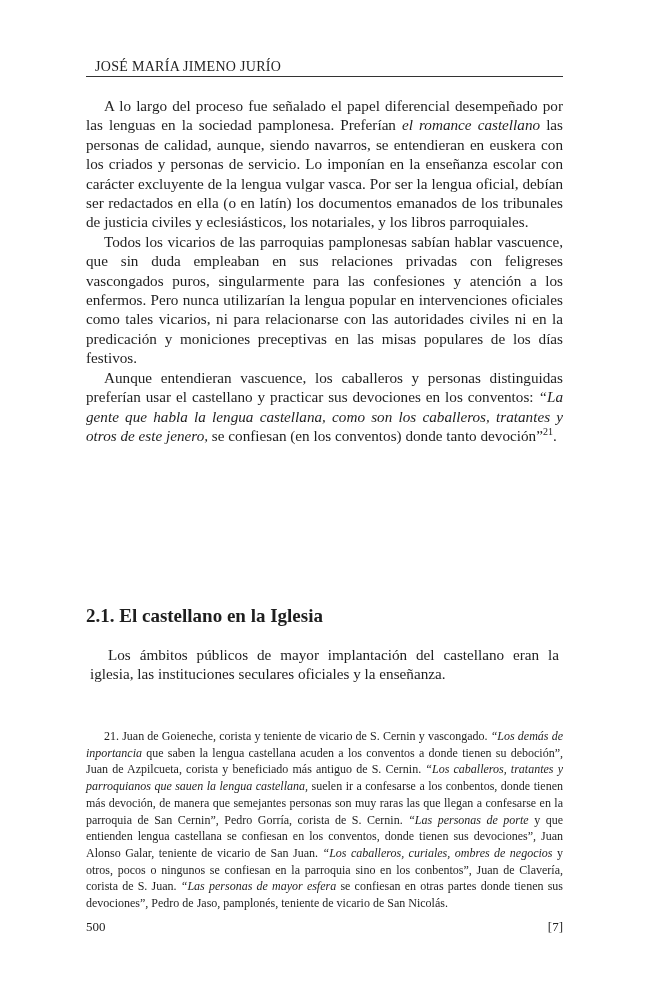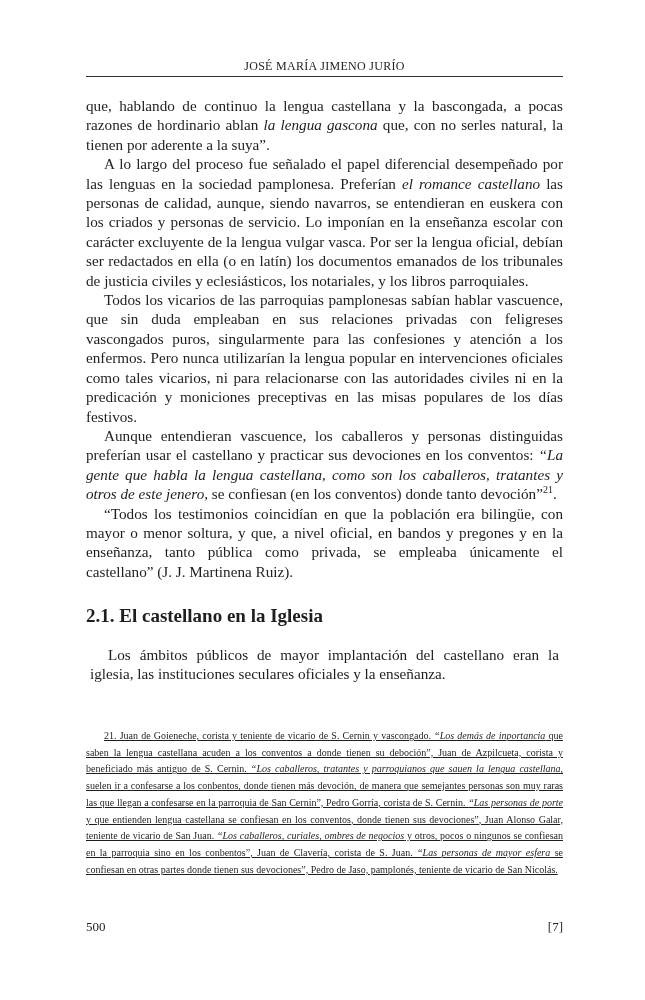--- a/index.html
+++ b/index.html
@@ -1,49 +1,47 @@
 <!DOCTYPE html>
 <html><head>
 <meta charset="utf-8">
 <style>
   html, body { margin: 0; padding: 0; background: #fff; }
   body { width: 645px; height: 1000px; position: relative; overflow: hidden; color: #1e1e1e;
          font-family: "Liberation Serif", "DejaVu Serif", serif; }
   .page { position: absolute; left: 86px; top: 0; width: 477px; }
-  .running-head { position: absolute; top: 59px; left: 0; width: 477px; text-align: center;
-         font-size: 12px; letter-spacing: 0.3px; }
+  .running-head { position: absolute; top: 59px; left: 9px; width: 477px; 
+         font-size: 14px; letter-spacing: 0.3px; }
   .rule { position: absolute; top: 76px; left: 0; width: 477px; height: 0; border-top: 1.2px solid #333; }
   .body-text { position: absolute; top: 96px; left: 0; width: 477px; font-size: 15.2px; line-height: 19.4px;
          text-align: justify; hyphens: manual; }
   .body-text p { margin: 0; text-indent: 18px; }
   .body-text p.noindent { text-indent: 0; }
   .section { position: absolute; top: 605px; left: 0; font-size: 19px; font-weight: bold; }
   .section-para { position: absolute; top: 641px; left: 0; width: 477px; font-size: 15.2px; line-height: 19.4px; text-align: justify; }
   .section-para p { margin: 4px; text-indent: 18px; }
-  .footnote { position: absolute; top: 728px; left: 0; width: 477px; font-size: 10px; line-height: 16.7px; text-align: justify; text-decoration: underline; }
+  .footnote { position: absolute; top: 728px; left: 0; width: 477px; font-size: 12px; line-height: 16.7px; text-align: justify; }
   .footnote p { margin: 0; text-indent: 18px; }
   sup { font-size: 10px; vertical-align: super; line-height: 0; }
   .folio { position: absolute; top: 919px; font-size: 13px; }
   .folio.left { left: 0; }
   .folio.right { right: 0; }
   i { font-style: italic; }
 </style>
 </head>
 <body>
 
 <div class="page">
   <div class="running-head">JOSÉ MARÍA JIMENO JURÍO</div>
   <div class="rule"></div>
 
   <div class="body-text">
-    <p class="noindent"><span>que, hablando de continuo la lengua castellana y la bascongada, a pocas razones de hordinario ablan </span><i>la lengua gascona</i><span> que, con no serles natural, la tienen por aderente a la suya”.</span></p>
     <p><span>A lo largo del proceso fue señalado el papel diferencial desempeñado por las lenguas en la sociedad pamplonesa. Preferían </span><i>el romance castellano</i><span> las personas de calidad, aunque, siendo navarros, se entendieran en euskera con los criados y personas de servicio. Lo imponían en la enseñanza escolar con carácter excluyente de la lengua vulgar vasca. Por ser la lengua oficial, debían ser redactados en ella (o en latín) los documentos emanados de los tribunales de justicia civiles y eclesiásticos, los notariales, y los libros parroquiales.</span></p>
     <p>Todos los vicarios de las parroquias pamplonesas sabían hablar vascuence, que sin duda empleaban en sus relaciones privadas con feligreses vascongados puros, singularmente para las confesiones y atención a los enfermos. Pero nunca utilizarían la lengua popular en intervenciones oficiales como tales vicarios, ni para relacionarse con las autoridades civiles ni en la predicación y moniciones preceptivas en las misas populares de los días festivos.</p>
     <p><span>Aunque entendieran vascuence, los caballeros y personas distinguidas preferían usar el castellano y practicar sus devociones en los conventos: </span><i>“La gente que habla la lengua castellana, como son los caballeros, tratantes y otros de este jenero,</i><span> se confiesan (en los conventos) donde tanto devoción”</span><sup>21</sup><span>.</span></p>
-    <p>“Todos los testimonios coincidían en que la población era bilingüe, con mayor o menor soltura, y que, a nivel oficial, en bandos y pregones y en la enseñanza, tanto pública como privada, se empleaba únicamente el castellano” (J. J. Martinena Ruiz).</p>
   </div>
 
   <div class="section">2.1. El castellano en la Iglesia</div>
   <div class="section-para">
     <p>Los ámbitos públicos de mayor implantación del castellano eran la iglesia, las instituciones seculares oficiales y la enseñanza.</p>
   </div>
 
   <div class="footnote">
     <p><span>21. Juan de Goieneche, corista y teniente de vicario de S. Cernin y vascongado. </span><i>“Los demás de inportancia</i><span> que saben la lengua castellana acuden a los conventos a donde tienen su deboción”, Juan de Azpilcueta, corista y beneficiado más antiguo de S. Cernin. </span><i>“Los caballeros, tratantes y parroquianos que sauen la lengua castellana,</i><span> suelen ir a confesarse a los conbentos, donde tienen más devoción, de manera que semejantes personas son muy raras las que llegan a confesarse en la parroquia de San Cernin”, Pedro Gorría, corista de S. Cernin. </span><i>“Las personas de porte</i><span> y que entienden lengua castellana se confiesan en los conventos, donde tienen sus devociones”, Juan Alonso Galar, teniente de vicario de San Juan. </span><i>“Los caballeros, curiales, ombres de negocios</i><span> y otros, pocos o ningunos se confiesan en la parroquia sino en los conbentos”, Juan de Clavería, corista de S. Juan. </span><i>“Las personas de mayor esfera</i><span> se confiesan en otras partes donde tienen sus devociones”, Pedro de Jaso, pamplonés, teniente de vicario de San Nicolás.</span></p>
   </div>

